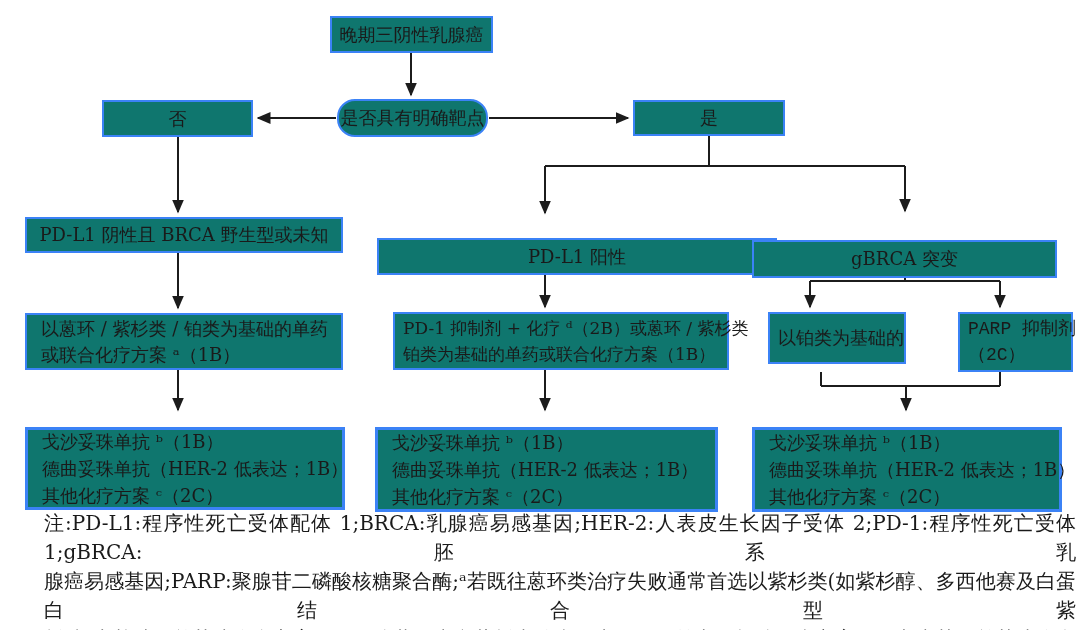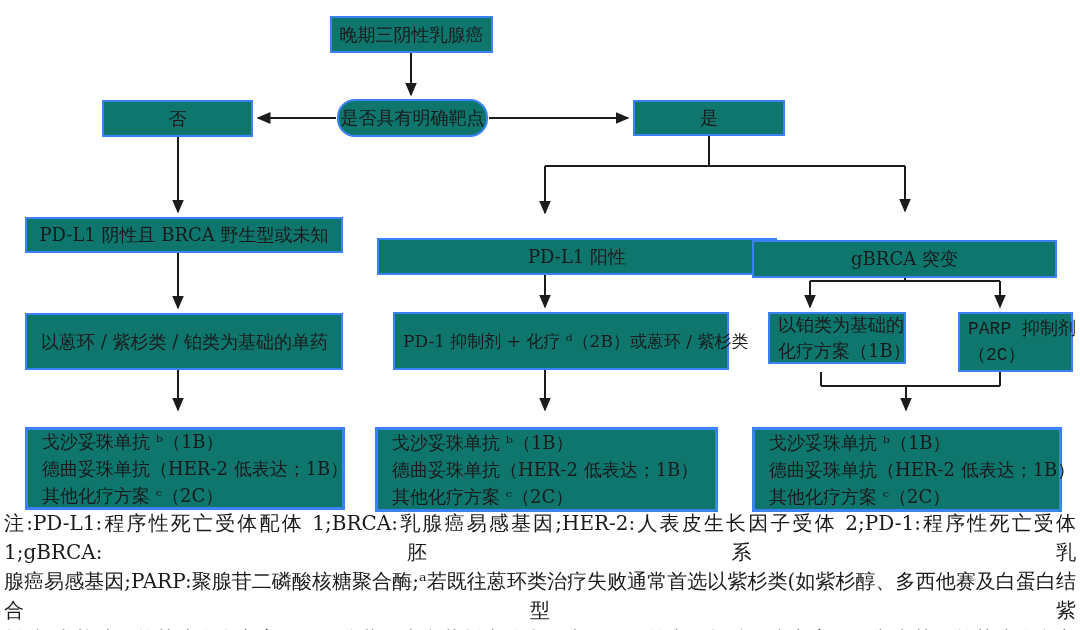--- a/index.html
+++ b/index.html
@@ -16,21 +16,21 @@
   }
   .node.center { display:flex; align-items:center; justify-content:center; text-align:center; }
   .node.left   { display:flex; flex-direction:column; justify-content:center;
                  padding:1px 4px 1px 14px; line-height:26px; white-space:nowrap; }
   .node.thick  { border-width:3px;margin-top:12px; }
   .node.pad8   { padding-left:8px;margin-left:16px; }
   .fs17 { font-size:17px; }
   .final-line { line-height:27px; }
   .footnote { position:absolute; z-index:2; left:4px; top:509px; width:1072px;
               font-size:20px; line-height:29px; }
-  .footnote .fl { text-align:justify; text-align-last:justify; }
+  .footnote .fl { text-align:justify; text-align-last:justify;margin-left:40px; }
 </style>
 </head>
 <body>
 
 <div class="stage">
 
   <svg class="connectors" width="1080" height="630" viewBox="0 0 1080 630">
     <defs>
       <marker id="arr" markerUnits="userSpaceOnUse" markerWidth="14" markerHeight="12" refX="12.5" refY="6" orient="auto">
         <path d="M0,0 L14,6 L0,12 Z" fill="#1c1c1c"></path>
@@ -83,29 +83,30 @@
   <div class="node center" style="left:377px;top:218px;width:400px;height:37px;margin-top:20px;">
     <span>PD-L1 阳性</span>
   </div>
 
   <div class="node center" style="left:752px;top:216px;width:305px;height:38px;margin-top:24px;">
     <span>gBRCA 突变</span>
   </div>
 
   <div class="node left" style="left:25px;top:313px;width:318px;height:57px;">
     <div>以蒽环 / 紫杉类 / 铂类为基础的单药</div>
+    <div>或联合化疗方案 ᵃ（1B）</div>
   </div>
 
   <div class="node left pad8 fs17" style="left:377px;top:312px;width:336px;height:58px;">
     <div>PD-1 抑制剂 + 化疗 ᵈ（2B）或蒽环 / 紫杉类</div>
+    <div>铂类为基础的单药或联合化疗方案（1B）</div>
   </div>
 
   <div class="node left pad8" style="left:752px;top:312px;width:138px;height:52px;">
     <div>以铂类为基础的</div>
-    <div>化疗方案（1B）</div>
   </div>
 
   <div class="node left pad8" style="left:942px;top:312px;width:115px;height:60px;font-family:Liberation Mono, monospace;">
     <div>PARP 抑制剂 ᵈ</div>
     <div>（2C）</div>
   </div>
 
   <div class="node left thick" style="left:25px;top:415px;width:320px;height:83px;">
     <div class="final-line">戈沙妥珠单抗 ᵇ（1B）</div>
     <div class="final-line">德曲妥珠单抗（HER-2 低表达；1B）</div>

